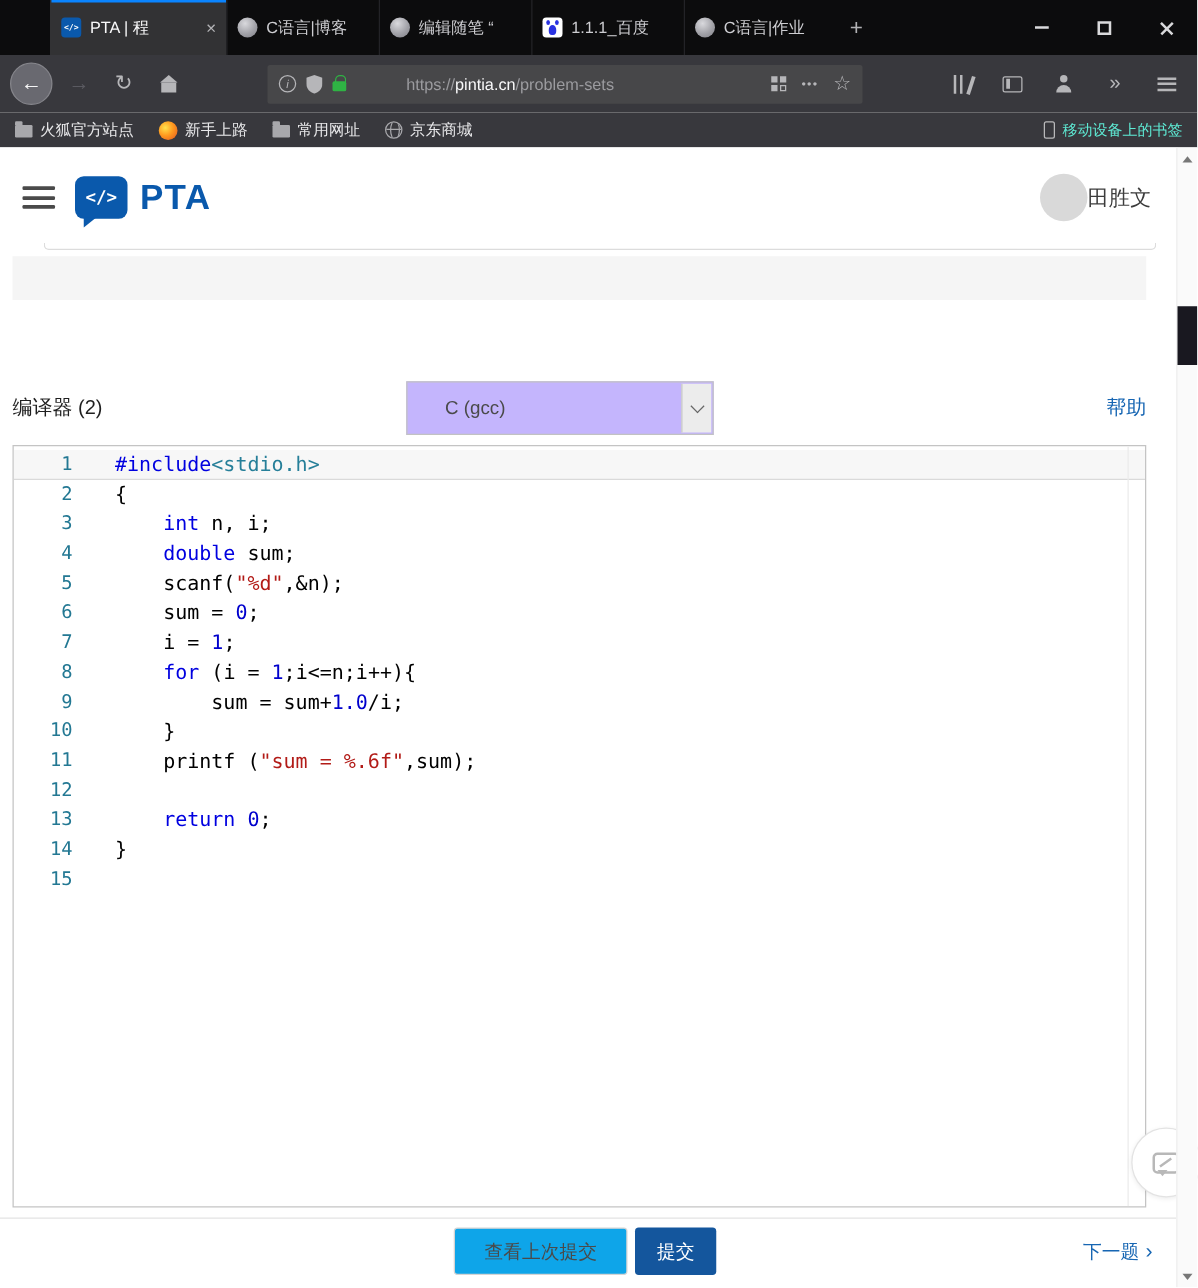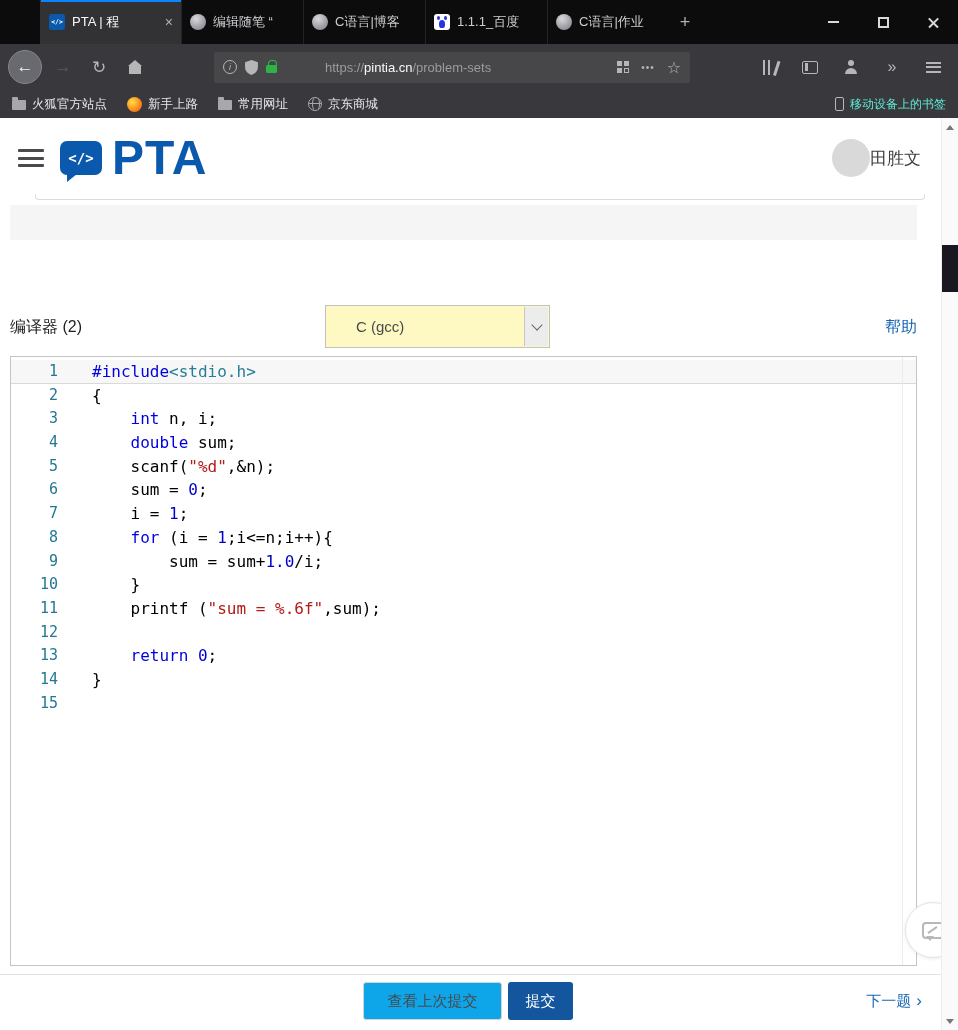--- a/index.html
+++ b/index.html
@@ -97,33 +97,33 @@
 
   .pta-header { position:absolute; top:0; left:0; width:941px; height:80px; background:#fff; display:flex; align-items:center; }
   .burger { margin-left:18px; cursor:pointer; }
   .burger span { display:block; width:26px; height:3px; background:#4a4a4a; margin:4.5px 0; border-radius:1px; }
   .logo { display:flex; align-items:center; margin-left:16px; cursor:pointer; }
   .logo-badge { width:42px; height:34px; position:relative; background:#0a59ac; border-radius:7px;
                 display:flex; align-items:center; justify-content:center; }
   .logo-badge span { color:#fff; font-weight:bold; font-size:14px; font-family:"DejaVu Sans Mono",monospace; }
   .logo-badge::after { content:''; position:absolute; left:7px; bottom:-7px; width:0; height:0;
                        border-top:8px solid #0a59ac; border-right:10px solid transparent; }
-  .logo-text { font-size:48px; font-weight:bold; color:#0a59ac; margin-left:10px; letter-spacing:1px; line-height:1; }
+  .logo-text { font-size:28px; font-weight:bold; color:#0a59ac; margin-left:10px; letter-spacing:1px; line-height:1; }
   .user { position:absolute; right:20px; top:0; height:100%; display:flex; align-items:center; cursor:pointer; }
   .avatar { width:38px; height:38px; border-radius:50%; background:#d9d9d9; }
   .username { font-size:17px; color:#3c3c3c; }
 
   .panel-edge { position:absolute; top:76px; left:35px; width:890px; height:6px; background:#fff;
                 border:1px solid #dcdcdc; border-top:none; border-radius:0 0 4px 4px; }
   .gray-band { position:absolute; top:87px; left:10px; width:907px; height:35px; background:#f5f5f5; }
 
   
   .compiler-row { position:absolute; top:187px; left:10px; width:907px; height:43px; }
   .compiler-label { position:absolute; left:0; top:50%; transform:translateY(-50%); font-size:16px; color:#1f1f1f; }
-  .lang-select { position:absolute; left:315px; top:0; width:225px; height:43px; background:#fef9c3;
+  .lang-select { position:absolute; left:315px; top:0; width:246px; height:43px; background:#c4b5fd;
                  border:1px solid #c2c2c2; display:flex; align-items:center; padding-left:30px;
                  font-size:15px; color:#4a4a4a; cursor:pointer; }
   .select-arrow { position:absolute; right:1px; top:1px; bottom:1px; width:24px; background:#ececec;
                   border-left:1px solid #c6c6c6; display:flex; align-items:center; justify-content:center; }
   .chev { width:8px; height:8px; border-right:1.8px solid #666; border-bottom:1.8px solid #666;
           transform:rotate(45deg); margin-top:-4px; }
   .help-link { position:absolute; right:0; top:50%; transform:translateY(-50%); font-size:16px; color:#1766b3; cursor:pointer; }
 
   
   .editor { position:absolute; top:238px; left:10px; width:907px; height:610px; background:#fff;
@@ -182,25 +182,25 @@
   <div class="tabbar">
     <div class="tab-spacer"></div>
     <div class="tab-strip">
         <div class="tab active">
           <span class="favicon fav-pta">&lt;/&gt;</span>
           <span class="tab-title">PTA | 程</span>
           <span class="tab-close">×</span>
         </div>
         <div class="tab">
           <span class="favicon fav-gray"></span>
-          <span class="tab-title">编辑随笔 “</span>
+          <span class="tab-title">C语言|博客</span>
         </div>
         <div class="tab">
           <span class="favicon fav-gray"></span>
-          <span class="tab-title">C语言|博客</span>
+          <span class="tab-title">编辑随笔 “</span>
         </div>
         <div class="tab">
           <span class="favicon fav-baidu"></span>
           <span class="tab-title">1.1.1_百度</span>
         </div>
         <div class="tab">
           <span class="favicon fav-gray"></span>
           <span class="tab-title">C语言|作业</span>
         </div>
       </div>

